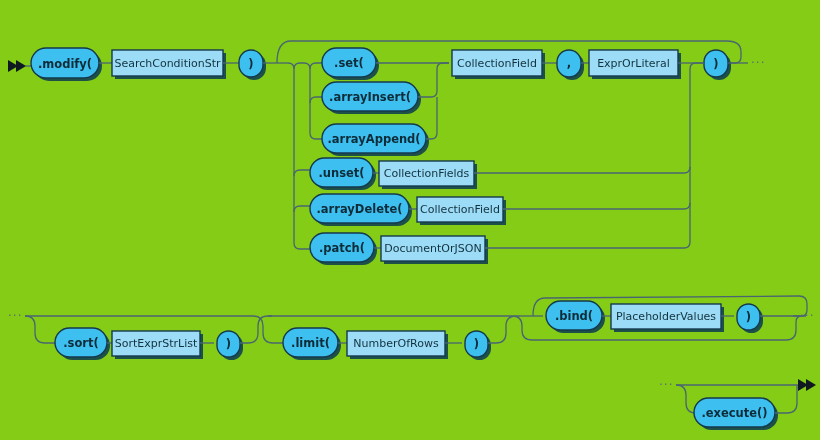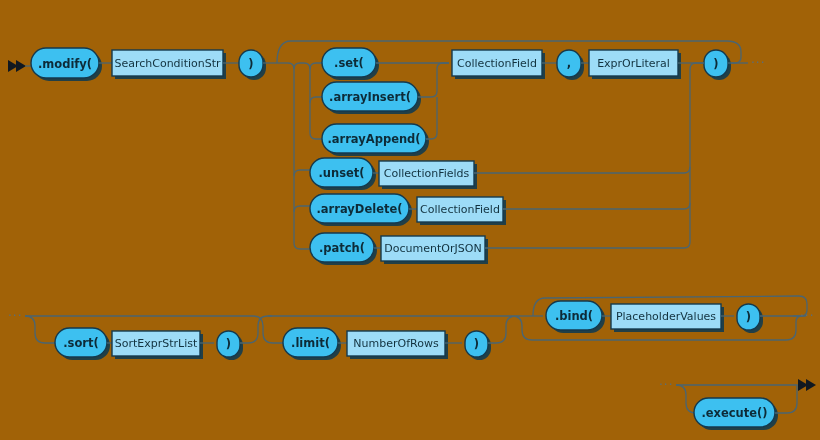--- a/index.html
+++ b/index.html
@@ -12,21 +12,21 @@
     height: 440px;
     font-family: "DejaVu Sans", "Liberation Sans", sans-serif;
     overflow: hidden;
     position: relative;
   }
   #diagram-root {
     position: absolute;
     left: 0; top: 0;
     width: 820px;
     height: 440px;
-    background: #a16207;
+    background: #84cc16;
   }
   svg.rr {
     position: absolute;
     left: 0; top: 0;
     width: 820px;
     height: 440px;
   }
   .rr-line {
     fill: none;
     stroke: #4a6572;

